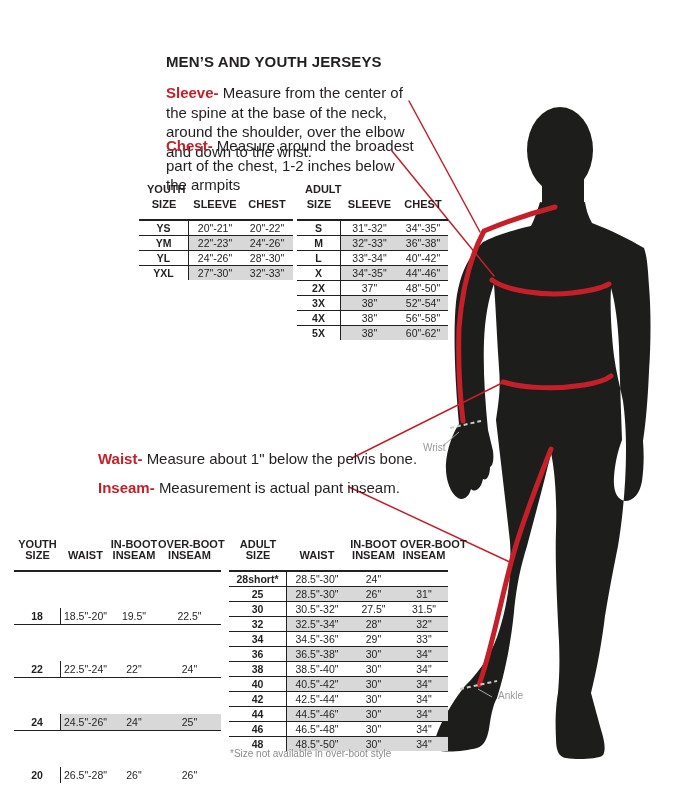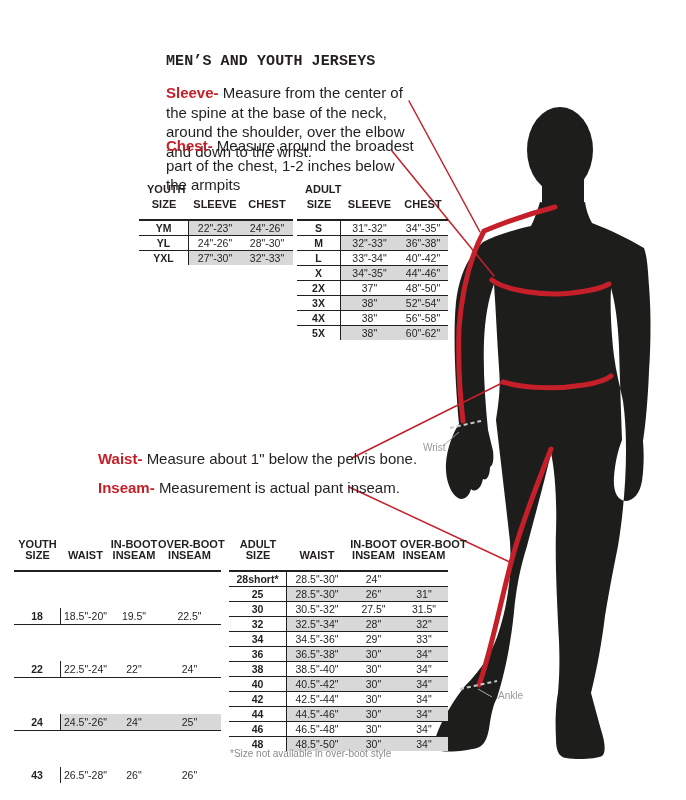--- a/index.html
+++ b/index.html
@@ -11,21 +11,21 @@
     font-family:"Liberation Sans","DejaVu Sans",sans-serif;color:var(--ink);
   }
   .layer-svg{position:absolute;left:0;top:0;z-index:1;}
   .content{position:absolute;left:0;top:0;width:100%;height:100%;z-index:2;pointer-events:none;}
   .content > *{pointer-events:auto;}
 
   .title{
     position:absolute;left:92px;top:20px;width:420px;
     font-size:25px;font-weight:bold;font-style:italic;letter-spacing:-0.5px;
   }
-  .section-head{position:absolute;font-size:15px;font-weight:bold;letter-spacing:0.1px;font-family:Liberation Mono, monospace;}
+  .section-head{position:absolute;font-size:15px;font-weight:bold;letter-spacing:0.1px;}
   .jerseys-head{left:166px;top:53px;}
   .pants-head{left:98px;top:421px;}
 
   .para{position:absolute;font-size:15px;line-height:1.3;}
   .sleeve-para{left:166px;top:83px;width:258px;}
   .chest-para{left:166px;top:136px;width:248px;}
   .waist-para{left:98px;top:449px;width:330px;}
   .inseam-para{left:98px;top:478px;width:330px;}
   .term{color:var(--red);font-weight:bold;}
 
@@ -166,20 +166,25 @@
     </div>
 
     <div class="fit-table jt-youth">
       <div class="tlabel">YOUTH</div>
       <div>
           <div class="trow thead">
             <div class="tcell c0">SIZE</div>
             <div class="tcell c1">SLEEVE</div>
             <div class="tcell c2">CHEST</div>
           </div>
+          <div class="trow drow">
+            <div class="tcell c0 size">YS</div>
+            <div class="tcell c1">20"-21"</div>
+            <div class="tcell c2">20"-22"</div>
+          </div>
           <div class="trow drow shaded">
             <div class="tcell c0 size">YM</div>
             <div class="tcell c1">22"-23"</div>
             <div class="tcell c2">24"-26"</div>
           </div>
           <div class="trow drow">
             <div class="tcell c0 size">YL</div>
             <div class="tcell c1">24"-26"</div>
             <div class="tcell c2">28"-30"</div>
           </div>
@@ -283,21 +288,21 @@
             <div class="tcell c2">22"</div>
             <div class="tcell c3">24"</div>
           </div>
           <div class="trow drow shaded">
             <div class="tcell c0 size">24</div>
             <div class="tcell c1">24.5"-26"</div>
             <div class="tcell c2">24"</div>
             <div class="tcell c3">25"</div>
           </div>
           <div class="trow drow last">
-            <div class="tcell c0 size">43</div>
+            <div class="tcell c0 size">20</div>
             <div class="tcell c1">26.5"-28"</div>
             <div class="tcell c2">26"</div>
             <div class="tcell c3">26"</div>
           </div>
         </div>
     </div>
     <div class="fit-table pt-adult">
       <div>
           <div class="trow thead">
             <div class="tcell c0">

